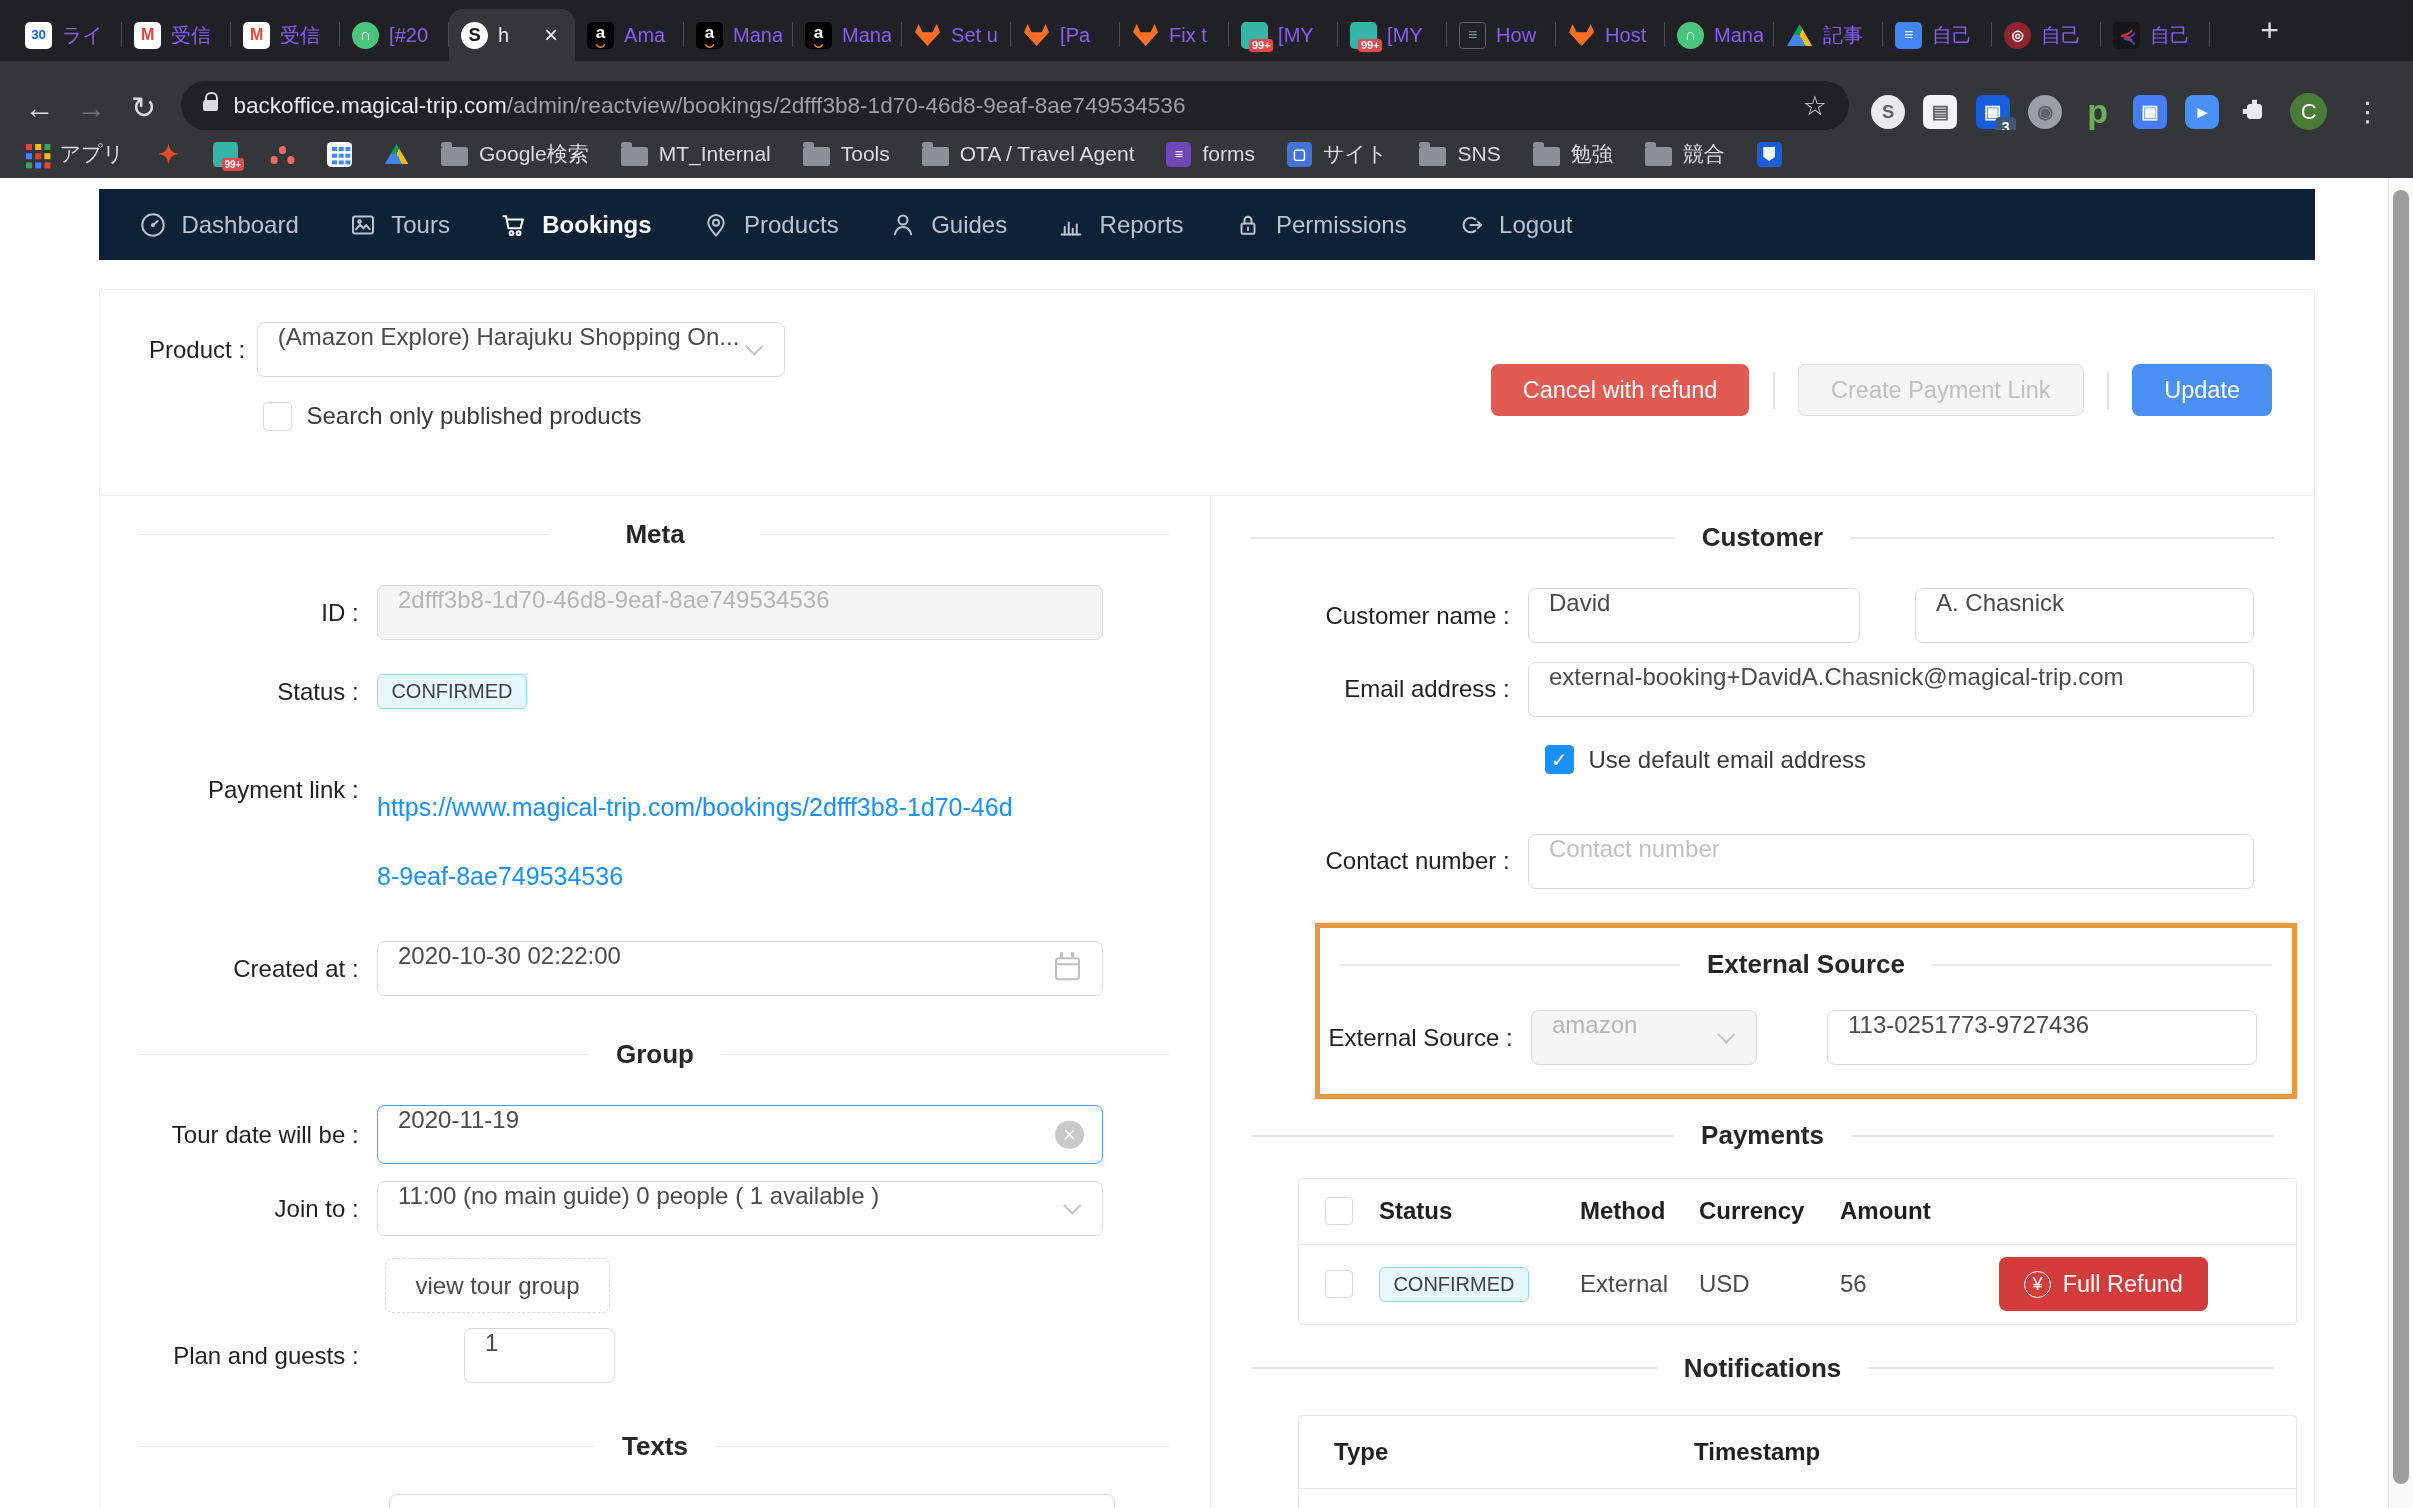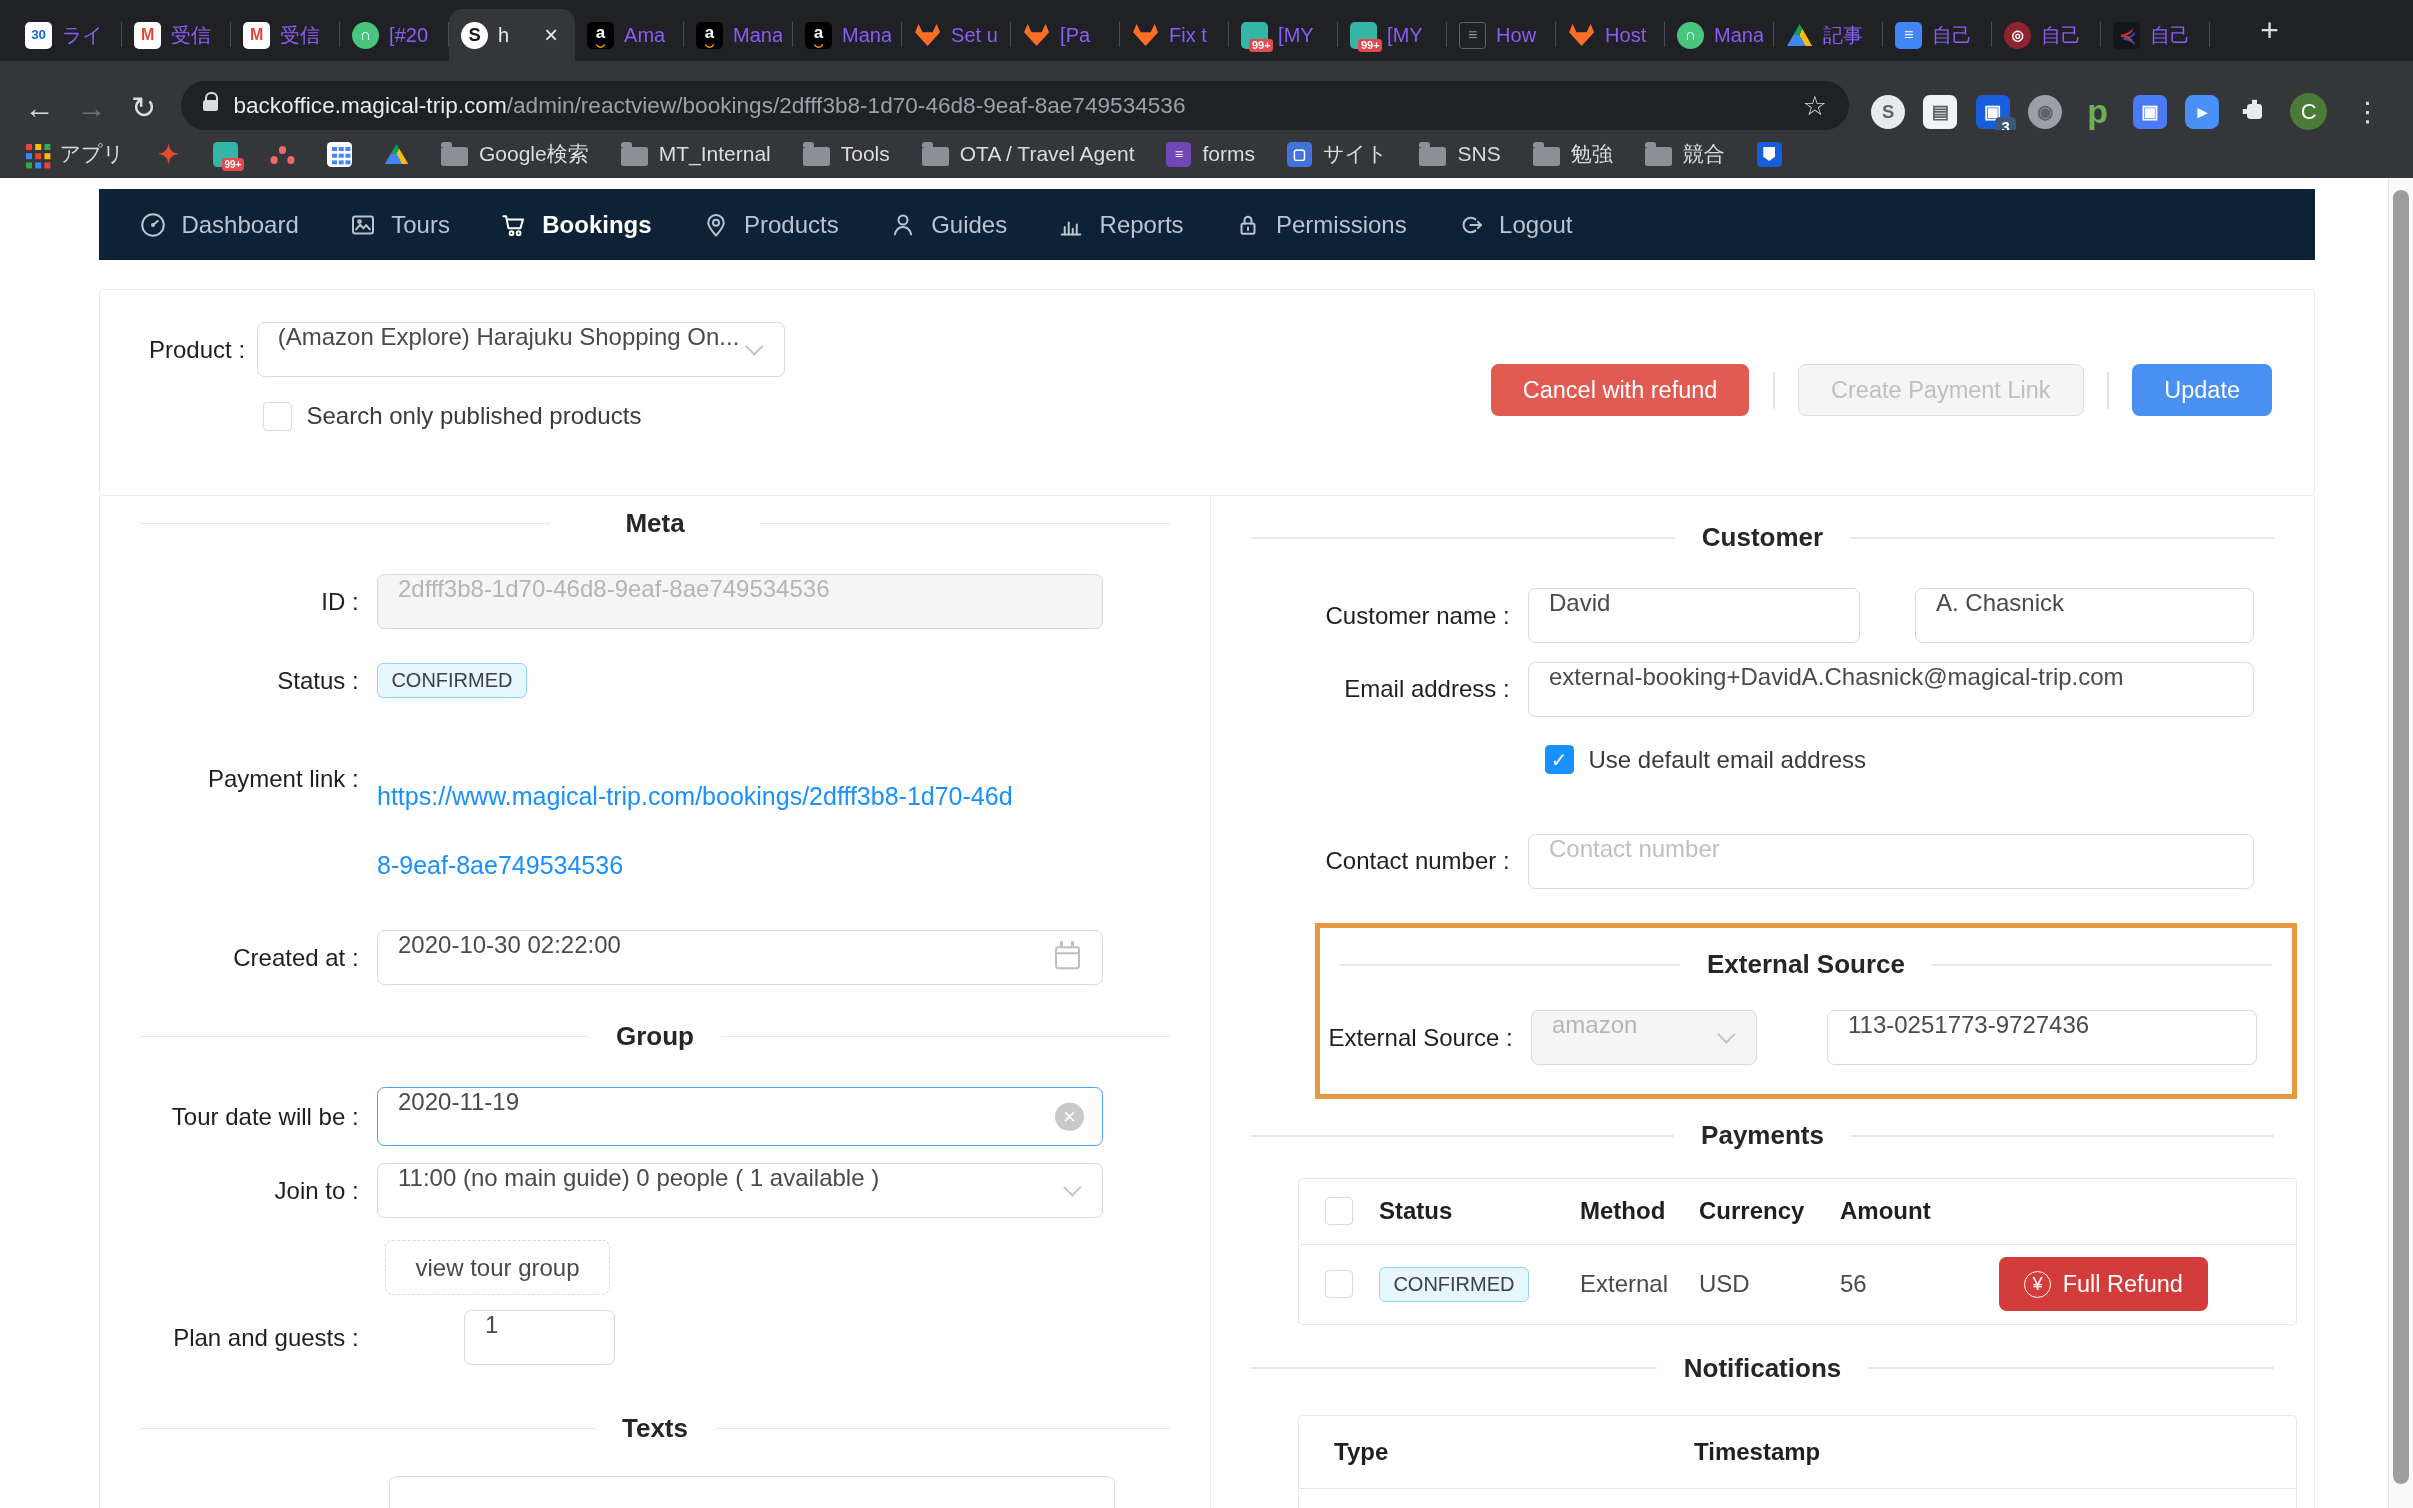--- a/index.html
+++ b/index.html
@@ -514,21 +514,21 @@
         <span class="vdiv"></span>
         <div class="btn btn-disabled">Create Payment Link</div>
         <span class="vdiv"></span>
         <div class="btn btn-primary">Update</div>
       </div>
     </div>
 
     <div class="columns">
 
       <div class="col-left">
-        <div class="sec" style="margin-top:4px;gap:48px;">
+        <div class="sec" style="margin-top:15px;gap:48px;">
           <span class="line"></span>
             <span class="sec-title">Meta</span>
             <span class="line"></span>
         </div>
 
         <div class="row" style="margin-top:27px;">
           <span class="lbl">ID :</span>
           <div class="inp disabled w-main">
             <span>2dfff3b8-1d70-46d8-9eaf-8ae749534536</span>
           </div>
@@ -545,21 +545,21 @@
         </div>
 
         <div class="row" style="margin-top:30px;">
           <span class="lbl">Created at :</span>
           <div class="inp w-main">
             <span>2020-10-30 02:22:00</span>
             <span class="cal"></span>
           </div>
         </div>
 
-        <div class="sec" style="margin-top:28px;">
+        <div class="sec" style="margin-top:35px;">
           <span class="line"></span>
             <span class="sec-title">Group</span>
             <span class="line"></span>
         </div>
 
         <div class="row" style="margin-top:27px;">
           <span class="lbl">Tour date will be :</span>
           <div class="inp w-main" style="border-color:#4a9ff5;height:59px;">
             <span>2020-11-19</span>
             <span class="clear-ic"></span>

